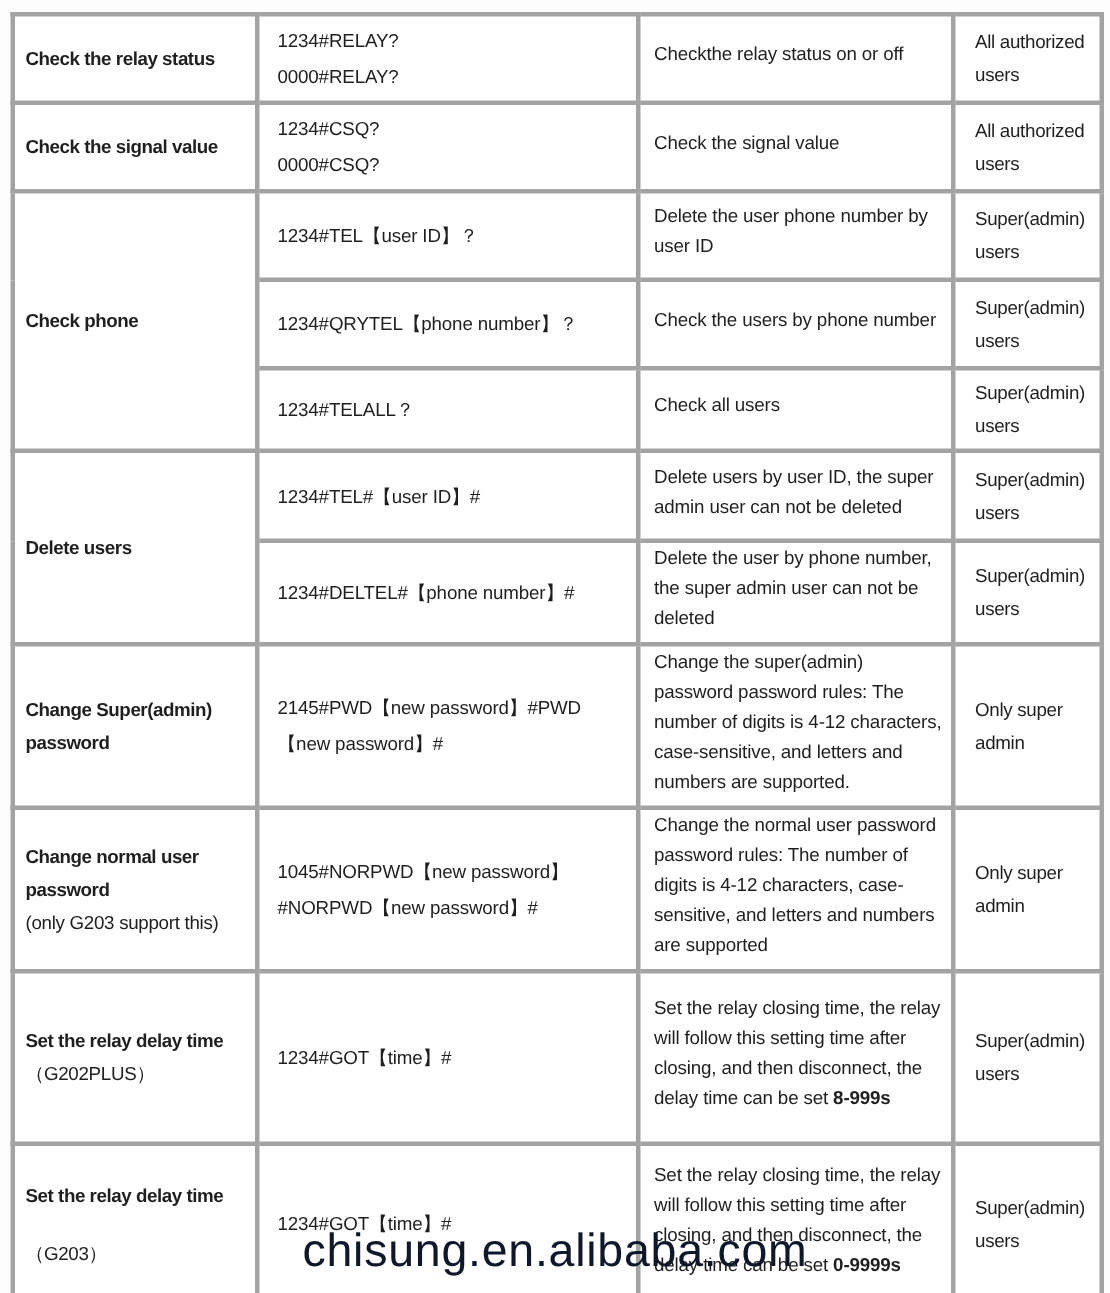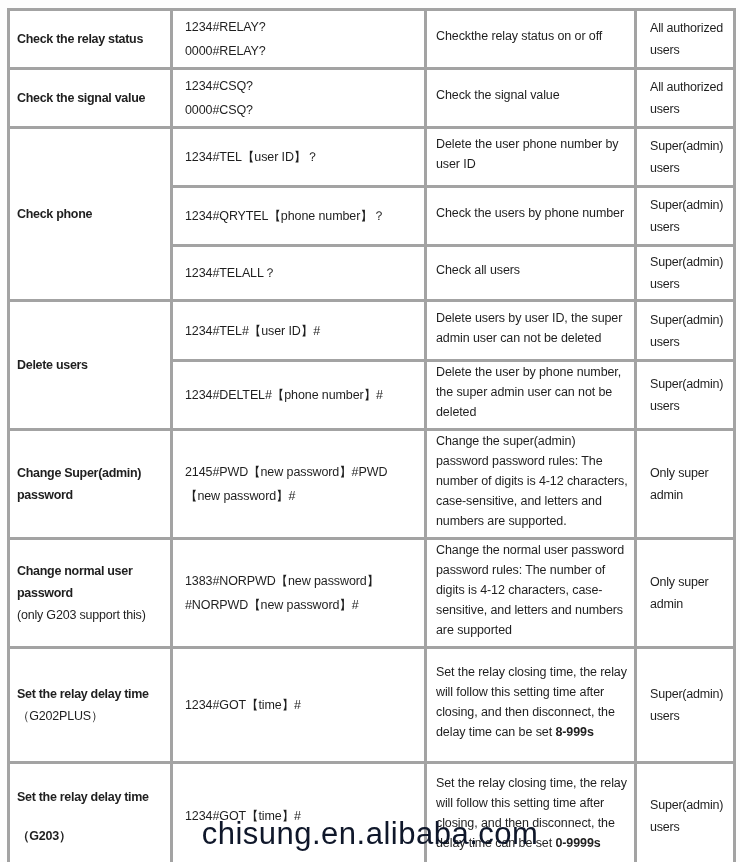--- a/index.html
+++ b/index.html
@@ -37,21 +37,21 @@
     font-weight: bold;
     padding: 4px 5px 4px 7px;
     line-height: 22px;
     letter-spacing: -0.3px;
   }
   td.fn .fn-note {
     display: block;
     font-weight: normal;
     letter-spacing: -0.2px;
   }
-  td.fn .fn-note.note-bold { font-weight: bold; margin-top: 17px; }
+  td.fn .fn-note.note-bold { font-weight: normal; margin-top: 17px; }
 
   td.cmd {
     padding: 4px 8px 4px 12px;
     line-height: 24px;
     white-space: pre-line;
     letter-spacing: -0.1px;
   }
 
   td.desc {
     padding: 0 6px 6px 9px;
@@ -153,21 +153,21 @@
         <td class="cmd">2145#PWD【new password】#PWD【new password】#</td>
         <td class="desc"><span>Change the super(admin) password password rules: The number of digits is 4-12 characters, case-sensitive, and letters and numbers are supported.</span></td>
         <td class="usr">Only super admin</td>
       </tr>
 
       <tr class="r104">
         <td class="fn">
           <span>Change normal user password</span>
           <span class="fn-note">(only G203 support this)</span>
         </td>
-        <td class="cmd">1383#NORPWD【new password】
+        <td class="cmd">1045#NORPWD【new password】
 #NORPWD【new password】#</td>
         <td class="desc"><span>Change the normal user password password rules: The number of digits is 4-12 characters, case-sensitive, and letters and numbers are supported</span></td>
         <td class="usr">Only super admin</td>
       </tr>
 
       <tr class="r115">
         <td class="fn">
           <span>Set the relay delay time</span>
           <span class="fn-note">（G202PLUS）</span>
         </td>

